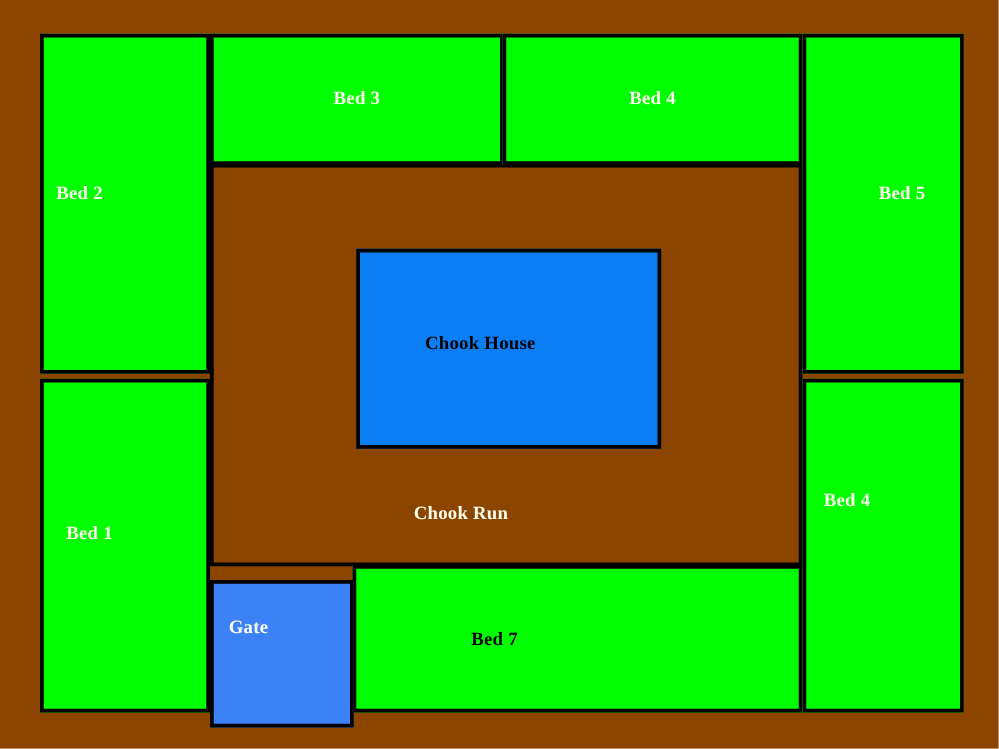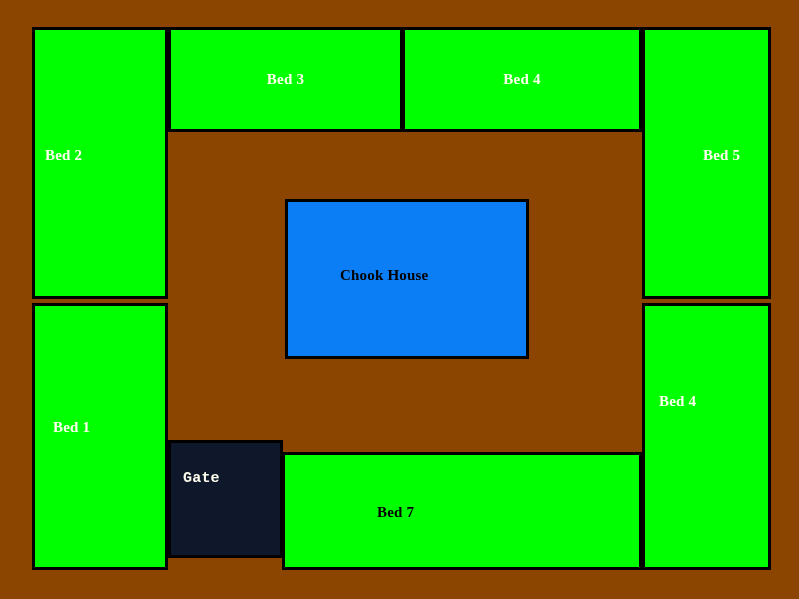--- a/index.html
+++ b/index.html
@@ -58,20 +58,23 @@
   #chookrun > .plot-label { position: absolute; left: 160px; top: 270px; }
   #chookhouse > .plot-label { position: absolute; left: 52px; top: 66px; }
   #gate > .plot-label  { position: absolute; left: 12px; top: 28px; }
   #bed7 > .plot-label  { position: absolute; left: 92px; top: 50px; }
 </style>
 </head>
 <body>
 
 <div id="canvas" style="background: rgb(139, 69, 0);">
 
+  <div class="plot run" id="chookrun" style="left: 168px; top: 131px; width: 474px; height: 322px; background: rgb(139, 69, 0); border-color: rgb(0, 0, 0);">
+    <span class="plot-label" style="color: rgb(255, 255, 238);">Chook Run</span>
+  </div>
 
   <div class="plot house" id="chookhouse" style="left: 285px; top: 199px; width: 244px; height: 160px; background: rgb(11, 126, 245); border-color: rgb(0, 0, 0);">
     <span class="plot-label" style="color: #000000;">Chook House</span>
   </div>
 
   <div class="plot bed" id="bed2" style="left: 32px; top: 27px; width: 136px; height: 272px; background: rgb(0, 255, 0); border-color: rgb(0, 0, 0);">
     <span class="plot-label" style="color: rgb(255, 255, 238);">Bed 2</span>
   </div>
 
   <div class="plot bed" id="bed3" style="left: 168px; top: 27px; width: 235px; height: 105px; background: rgb(0, 255, 0); border-color: rgb(0, 0, 0);">
@@ -91,17 +94,17 @@
   </div>
 
   <div class="plot bed" id="bed6" style="left: 642px; top: 303px; width: 129px; height: 267px; background: rgb(0, 255, 0); border-color: rgb(0, 0, 0);">
     <span class="plot-label" style="color: rgb(255, 255, 238);">Bed 4</span>
   </div>
 
   <div class="plot bed" id="bed7" style="left: 282px; top: 452px; width: 360px; height: 118px; background: rgb(0, 255, 0); border-color: rgb(0, 0, 0);">
     <span class="plot-label" style="color: #000000;">Bed 7</span>
   </div>
 
-  <div class="plot gate" id="gate" style="left: 168px; top: 440px; width: 115px; height: 118px; background: #0f172a; border-color: rgb(0, 0, 0); font-family: Liberation Mono, monospace;">
+  <div class="plot gate" id="gate" style="left: 168px; top: 464px; width: 115px; height: 118px; background: #3b82f6; border-color: rgb(0, 0, 0);">
     <span class="plot-label" style="color: rgb(255, 255, 238);">Gate</span>
   </div>
 
 </div>
 
 </body></html>

